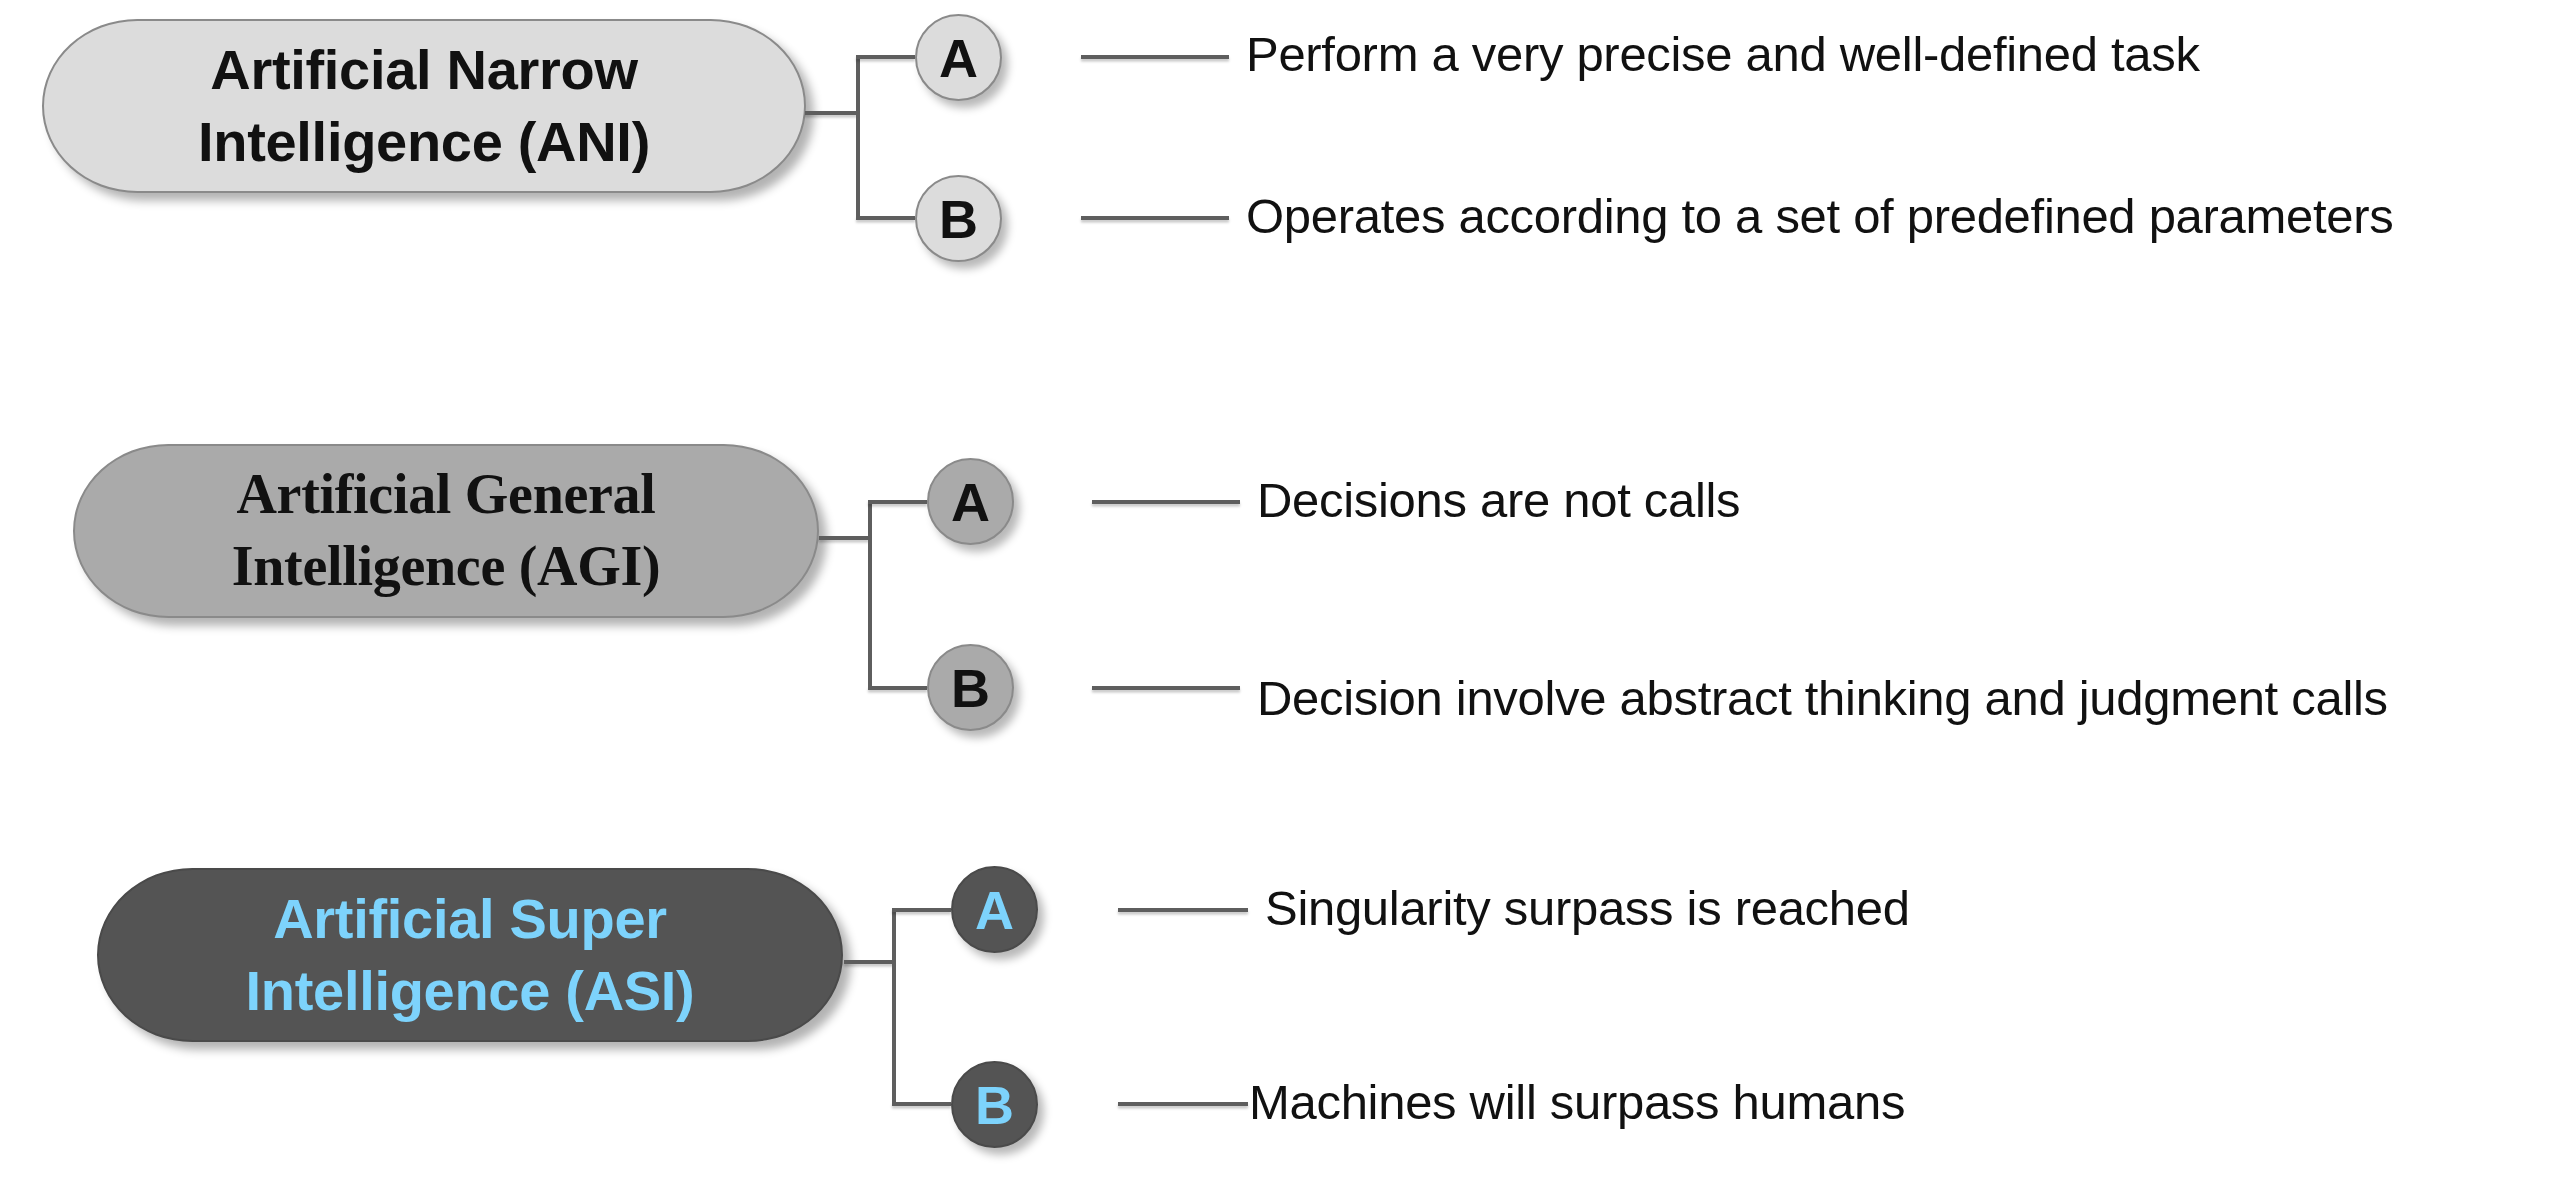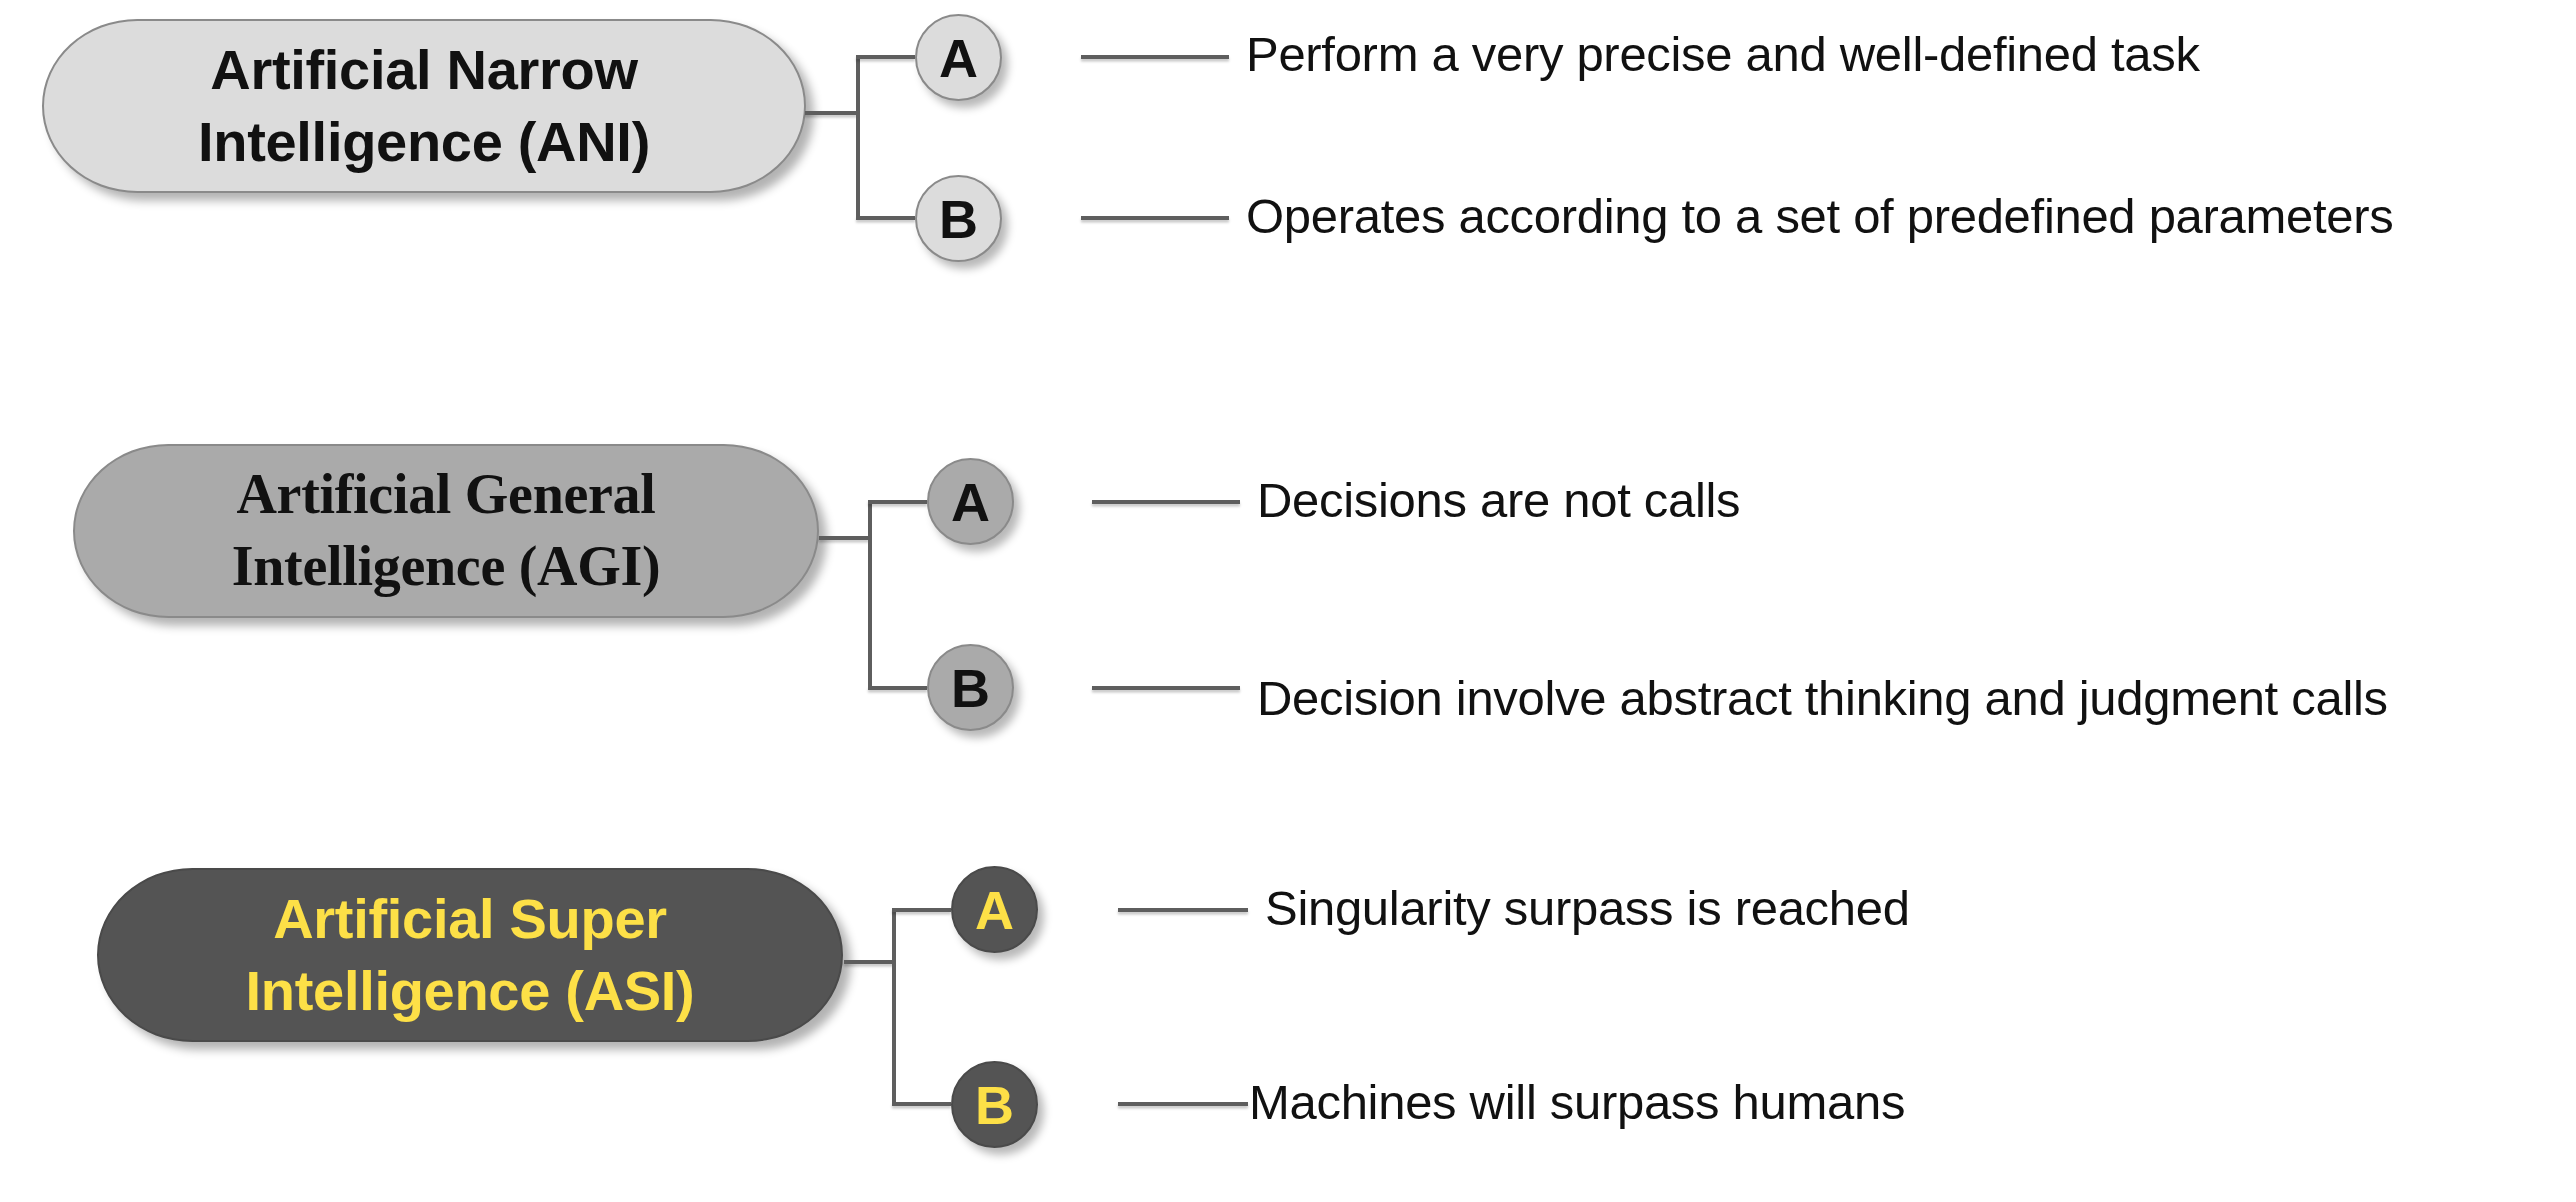--- a/index.html
+++ b/index.html
@@ -83,21 +83,21 @@
     font-size: 49px;
     color: #111111;
     white-space: nowrap;
     line-height: 1;
     letter-spacing: -0.3px;
   }
 
   
   .fill-ani { background: #dcdcdc; color: #111111; }
   .fill-agi { background: #aaaaaa; color: #111111; }
-  .fill-asi { background: #545454; color: #fde047; }
+  .fill-asi { background: #545454; color: #7dd3fc; }
 </style>
 </head>
 <body>
 
 <div id="diagram">
 
   <div class="tier">
 
     <div class="tier-box fill-ani" style="left:42px; top:19px; width:764px; height:174px;">
       <span class="tier-box-label" style="font-size:56px;">Artificial Narrow

